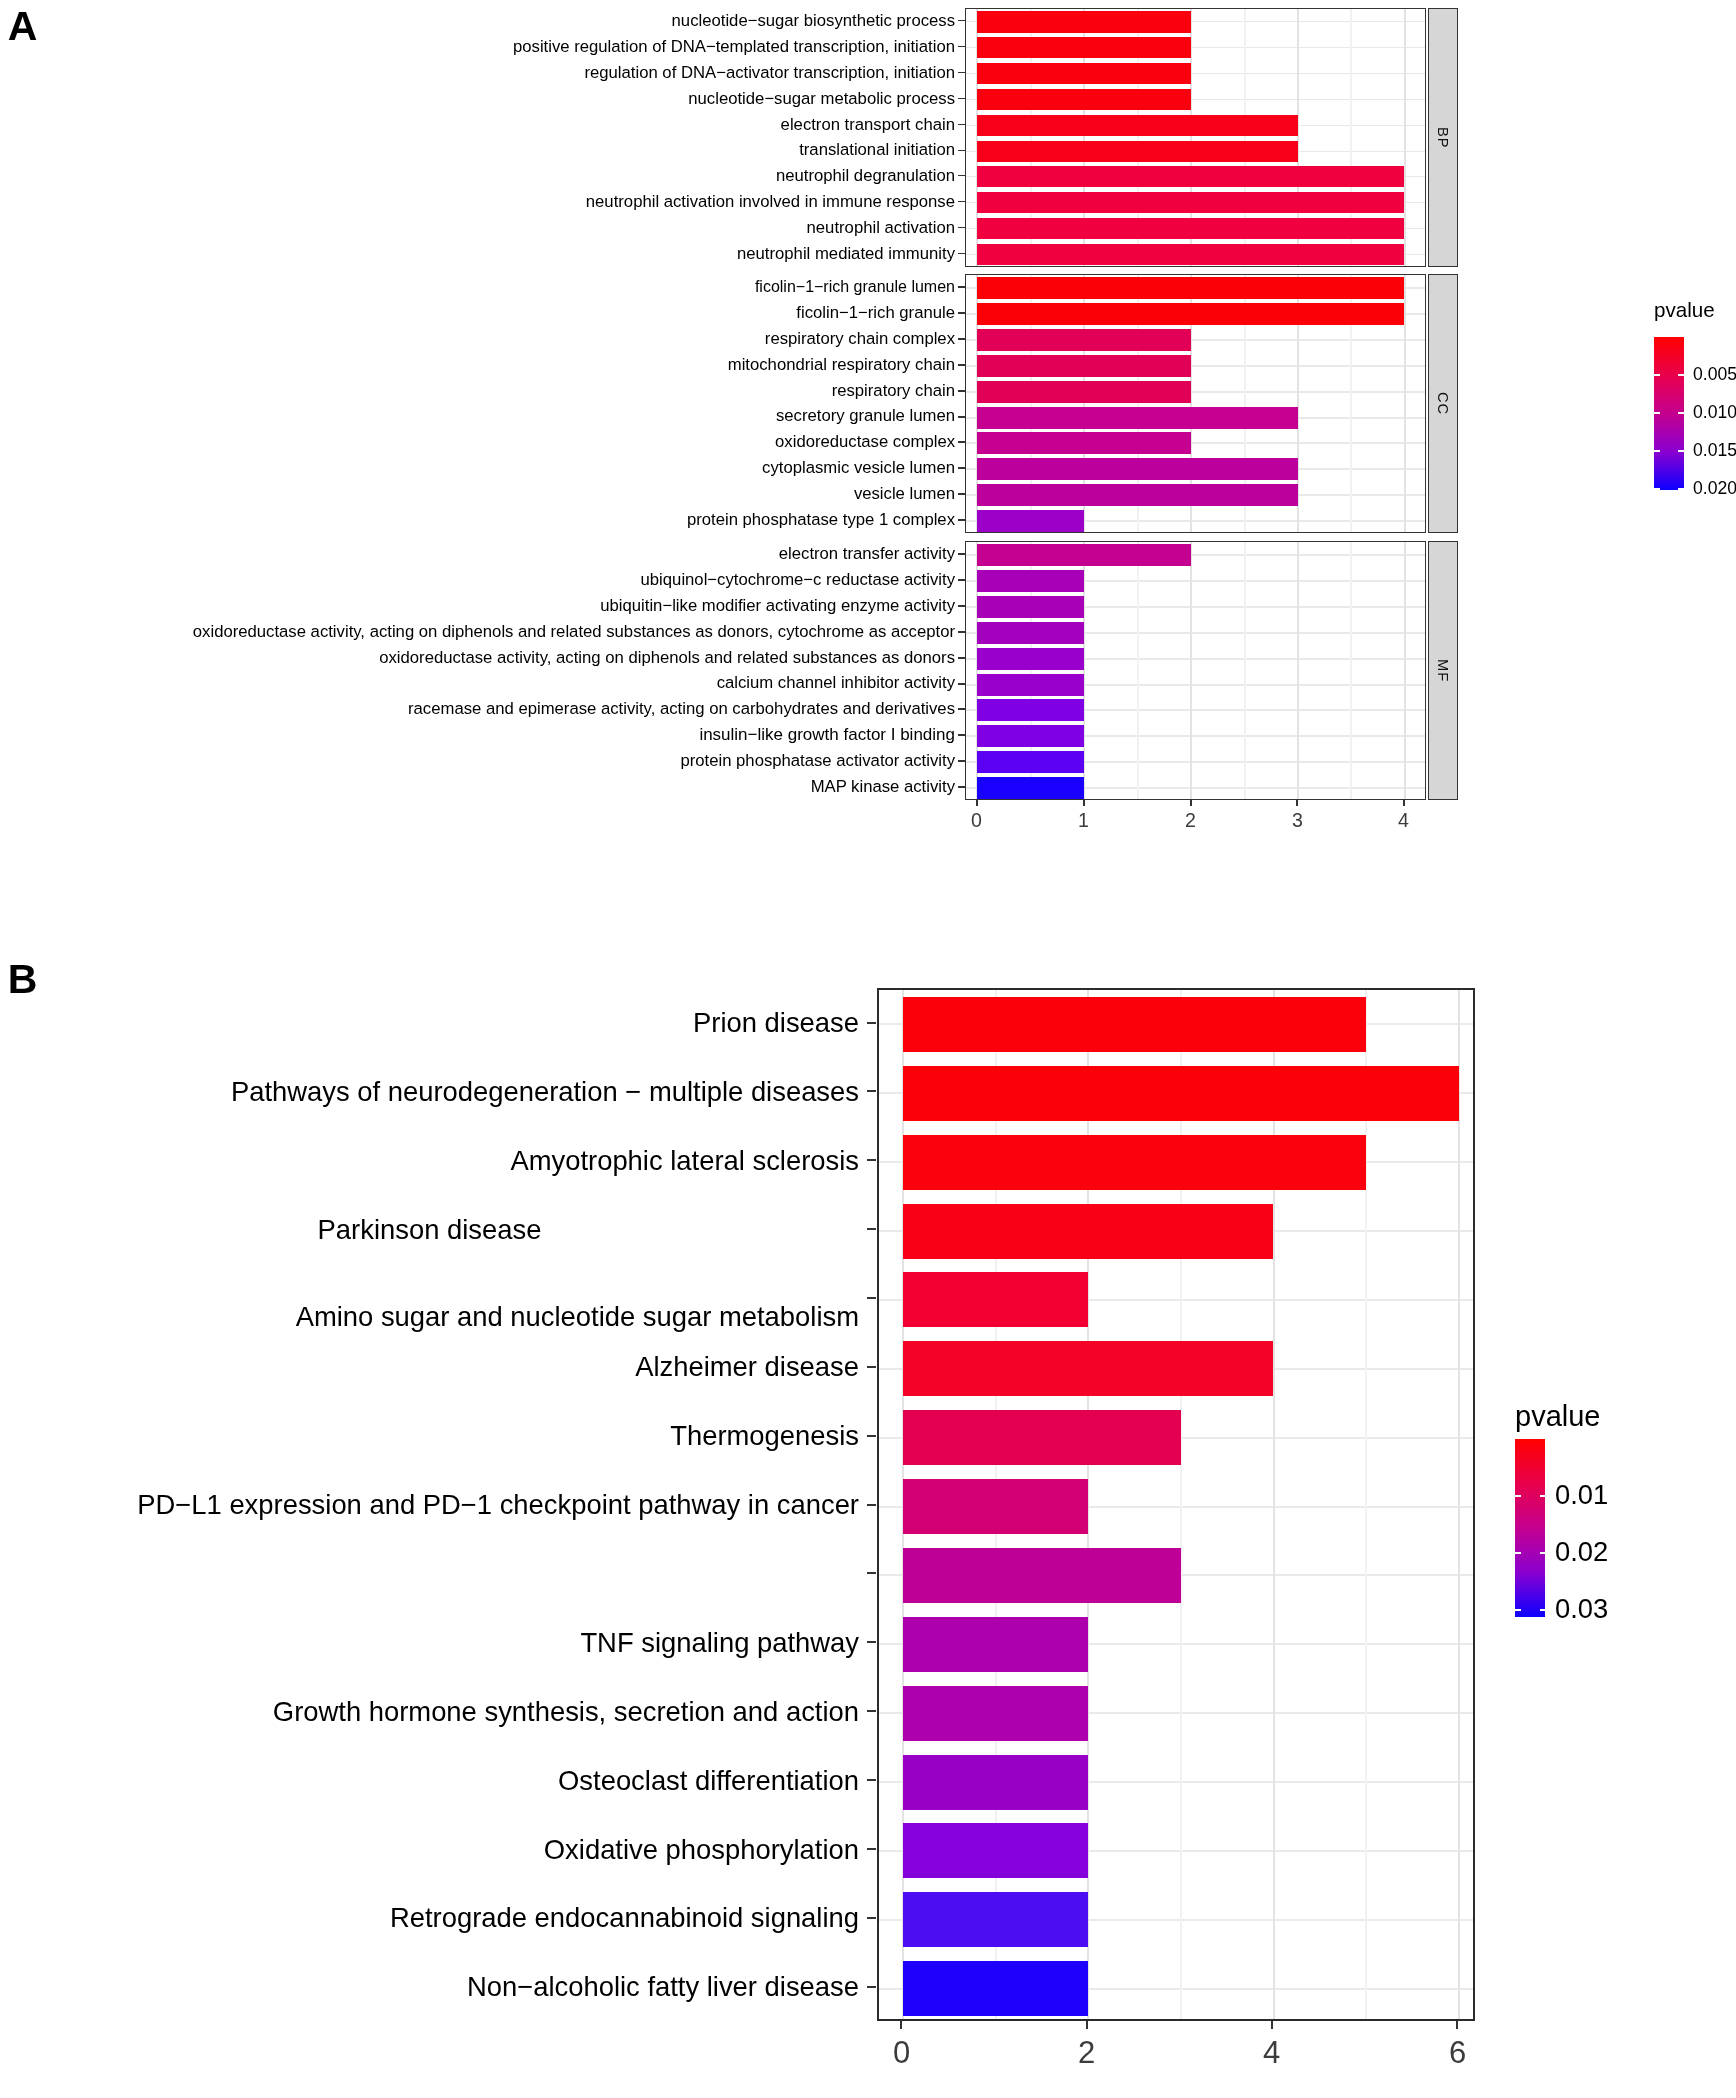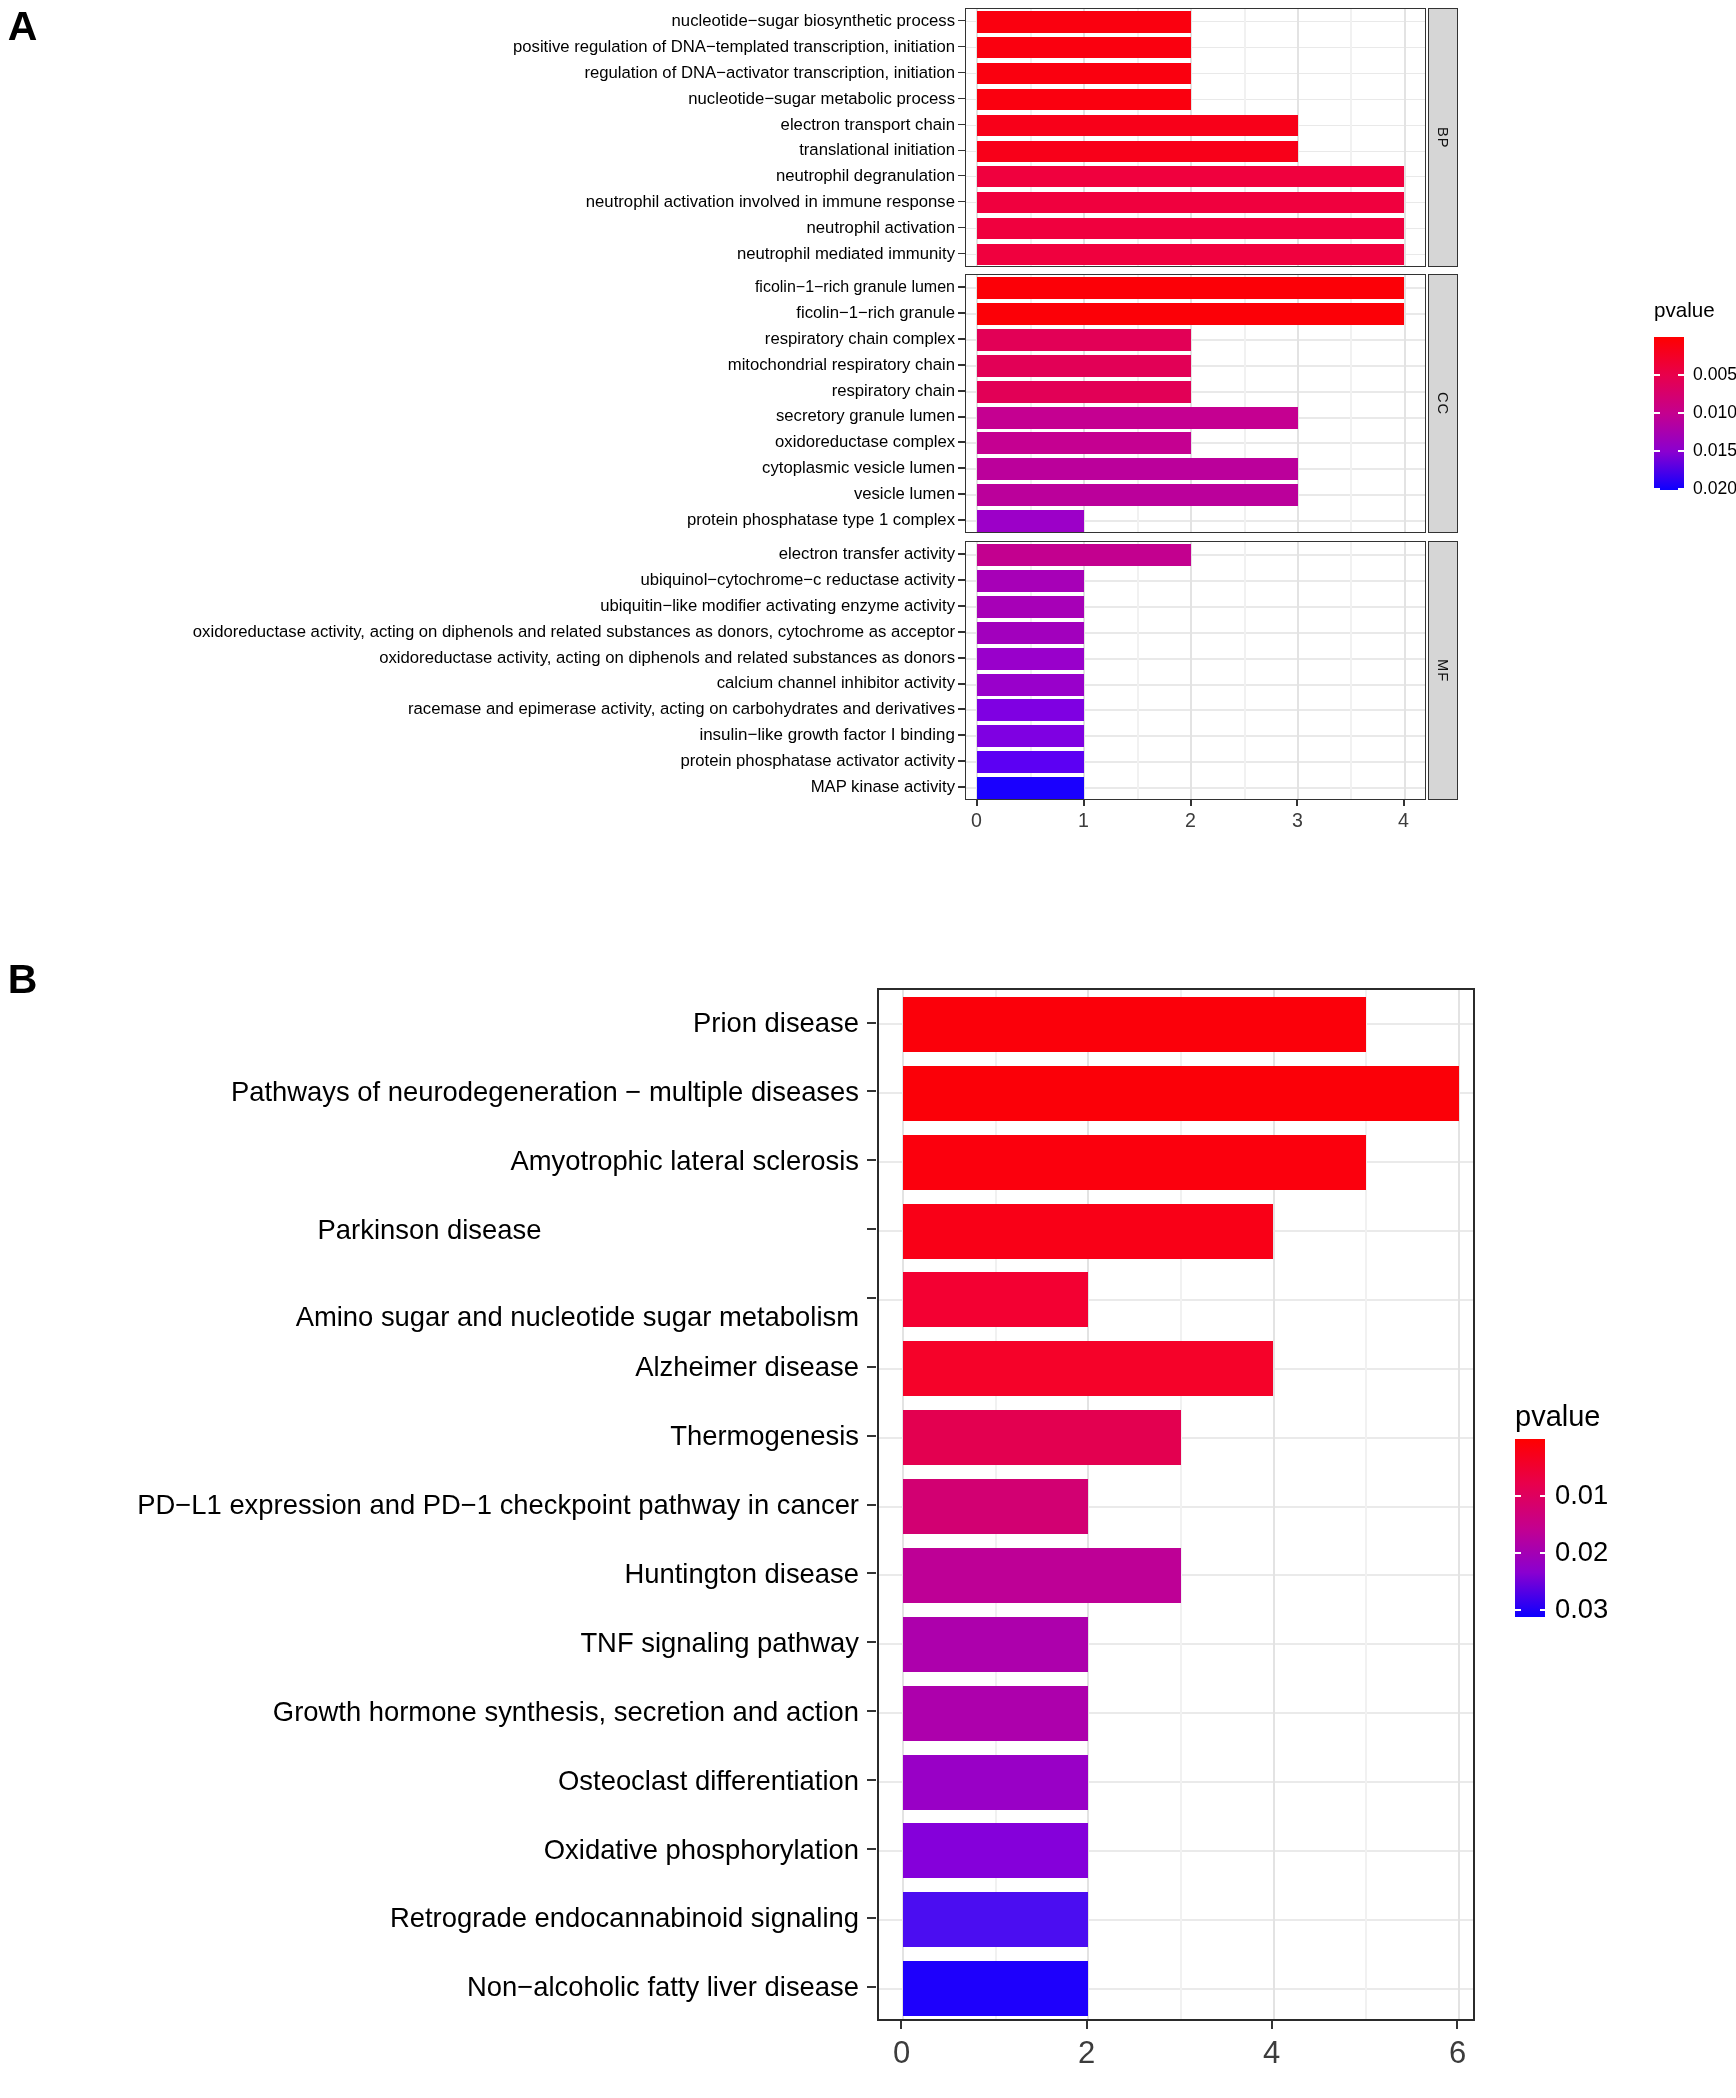--- a/index.html
+++ b/index.html
@@ -263,21 +263,20 @@
       <div class="cat-label" style="left: 0px; top: 254px; width: 859px; height: 69px; line-height: 69px; font-size: 27.4px; position: absolute; text-align: center;">Parkinson disease</div>
       <div style="left: 867px; top: 287px; width: 8.8px; height: 2px; background: rgb(51, 51, 51); position: absolute;"></div>
       <div class="cat-label" style="left: 0px; top: 341px; width: 859px; height: 69px; line-height: 69px; font-size: 27.4px; position: absolute;">Amino sugar and nucleotide sugar metabolism</div>
       <div style="left: 867px; top: 356px; width: 8.8px; height: 2px; background: rgb(51, 51, 51); position: absolute;"></div>
       <div class="cat-label" style="left: 0px; top: 391px; width: 859px; height: 69px; line-height: 69px; font-size: 27.4px; position: absolute;">Alzheimer disease</div>
       <div style="left: 867px; top: 425px; width: 8.8px; height: 2px; background: rgb(51, 51, 51); position: absolute;"></div>
       <div class="cat-label" style="left: 0px; top: 460px; width: 859px; height: 69px; line-height: 69px; font-size: 27.4px; position: absolute;">Thermogenesis</div>
       <div style="left: 867px; top: 494px; width: 8.8px; height: 2px; background: rgb(51, 51, 51); position: absolute;"></div>
       <div class="cat-label" style="left: 0px; top: 529px; width: 859px; height: 69px; line-height: 69px; font-size: 27.4px; position: absolute;">PD−L1 expression and PD−1 checkpoint pathway in cancer</div>
       <div style="left: 867px; top: 563px; width: 8.8px; height: 2px; background: rgb(51, 51, 51); position: absolute;"></div>
-      <div class="cat-label" style="left: 0px; top: 598px; width: 859px; height: 69px; line-height: 69px; font-size: 27.4px; position: absolute;">Huntington disease</div>
       <div style="left: 867px; top: 631px; width: 8.8px; height: 2px; background: rgb(51, 51, 51); position: absolute;"></div>
       <div class="cat-label" style="left: 0px; top: 667px; width: 859px; height: 69px; line-height: 69px; font-size: 27.4px; position: absolute;">TNF signaling pathway</div>
       <div style="left: 867px; top: 700px; width: 8.8px; height: 2px; background: rgb(51, 51, 51); position: absolute;"></div>
       <div class="cat-label" style="left: 0px; top: 736px; width: 859px; height: 69px; line-height: 69px; font-size: 27.4px; position: absolute;">Growth hormone synthesis, secretion and action</div>
       <div style="left: 867px; top: 769px; width: 8.8px; height: 2px; background: rgb(51, 51, 51); position: absolute;"></div>
       <div class="cat-label" style="left: 0px; top: 805px; width: 859px; height: 69px; line-height: 69px; font-size: 27.4px; position: absolute;">Osteoclast differentiation</div>
       <div style="left: 867px; top: 838px; width: 8.8px; height: 2px; background: rgb(51, 51, 51); position: absolute;"></div>
       <div class="cat-label" style="left: 0px; top: 874px; width: 859px; height: 69px; line-height: 69px; font-size: 27.4px; position: absolute;">Oxidative phosphorylation</div>
       <div style="left: 867px; top: 907px; width: 8.8px; height: 2px; background: rgb(51, 51, 51); position: absolute;"></div>
       <div class="cat-label" style="left: 0px; top: 942px; width: 859px; height: 69px; line-height: 69px; font-size: 27.4px; position: absolute;">Retrograde endocannabinoid signaling</div>

